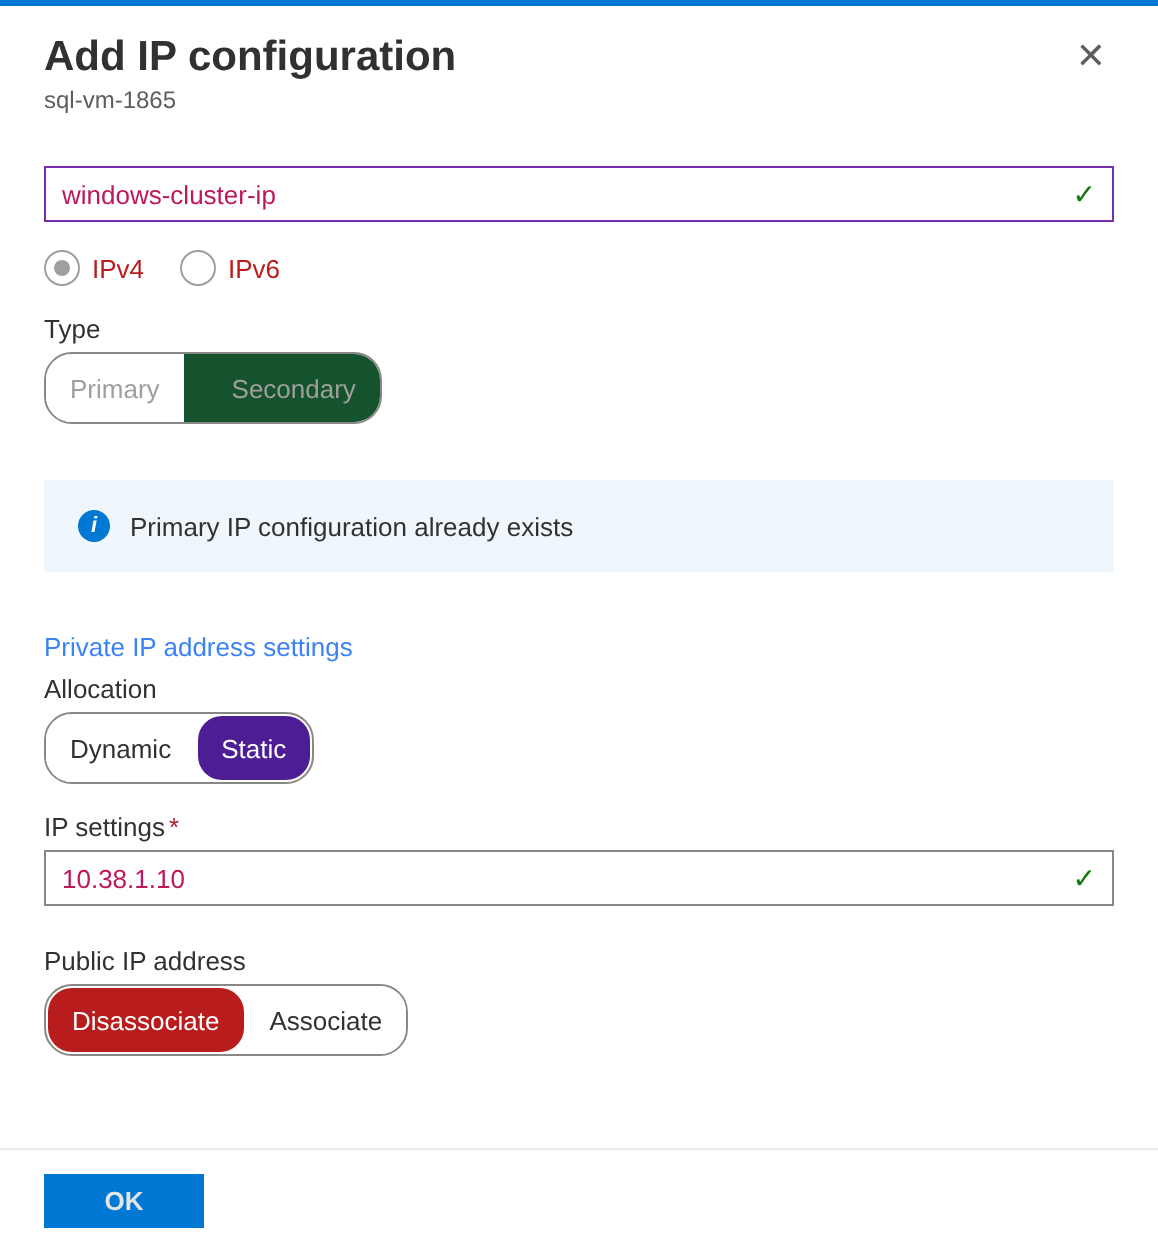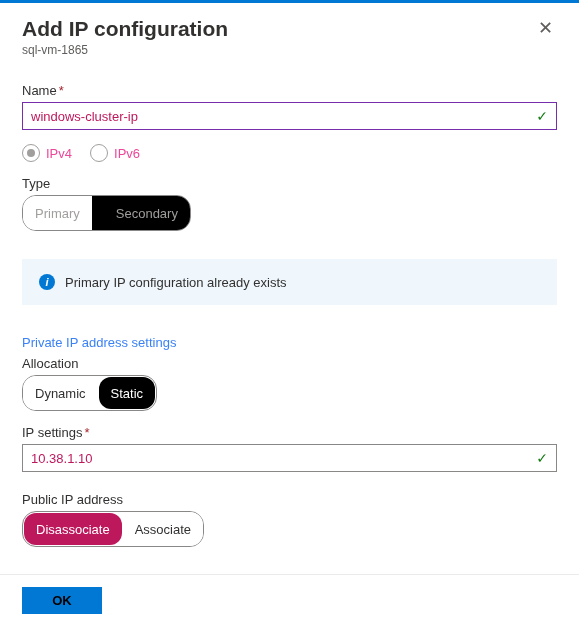--- a/index.html
+++ b/index.html
@@ -75,21 +75,21 @@
     .radio-row {
       display: flex;
       gap: 18px;
       align-items: center;
       margin-top: 4px;
     }
     .radio-item {
       display: flex;
       align-items: center;
       gap: 6px;
-      color: #ec4899;
+      color: #b91c1c;
     }
     .radio-circle {
       width: 18px; height: 18px;
       border: 1px solid #a19f9d;
       border-radius: 50%;
       display: inline-flex;
       align-items: center;
       justify-content: center;
     }
     .radio-circle.checked::after {
@@ -109,23 +109,23 @@
     .pill {
       padding: 0 12px;
       font-size: 13px;
       display: flex;
       align-items: center;
       cursor: pointer;
       background: #fff;
       color: #323130;
     }
     .pill.disabled { color: #a19f9d; cursor: default; }
-    .pill.disabled.sel { background: #000000; padding-left: 24px; }
-    .pill.purple { background: #000000; color: #fff; border-radius: 12px; margin: 1px; }
-    .pill.blue { background: #be185d; color: #fff; border-radius: 12px; margin: 1px; }
+    .pill.disabled.sel { background: #14532d; padding-left: 24px; }
+    .pill.purple { background: #4c1d95; color: #fff; border-radius: 12px; margin: 1px; }
+    .pill.blue { background: #b91c1c; color: #fff; border-radius: 12px; margin: 1px; }
     .info-box {
       background: #eff6fc;
       border: 1px solid #eff6fc;
       padding: 14px 16px;
       margin-top: 28px;
       display: flex;
       align-items: center;
       gap: 10px;
     }
     .info-icon {
@@ -148,21 +148,21 @@
     }
     .footer {
       position: absolute;
       bottom: 0; left: 0; right: 0;
       border-top: 1px solid #edebe9;
       padding: 12px 22px;
       background: #fff;
     }
     .ok-btn {
       background: #0078d4;
-      color: #000000;
+      color: #e5e5e5;
       border: none;
       padding: 6px 28px;
       font-size: 13px;
       font-weight: 600;
       cursor: pointer;
       min-width: 80px;
     }
   </style>
 </head>
 <body>
@@ -170,23 +170,20 @@
 <div class="panel">
   <div class="header">
     <div>
       <div class="title">Add IP configuration</div>
       <div class="subtitle">sql-vm-1865</div>
     </div>
     <div class="close">✕</div>
   </div>
 
   <div class="field">
-    <div class="label">
-      <span>Name</span><span class="req">*</span>
-    </div>
     <div class="input-wrap focused">
       <input class="input" value="windows-cluster-ip" style="">
       <span class="check">✓</span>
     </div>
   </div>
 
   <div class="field">
     <div class="radio-row">
       <div class="radio-item">
         <span class="radio-circle checked"></span>

